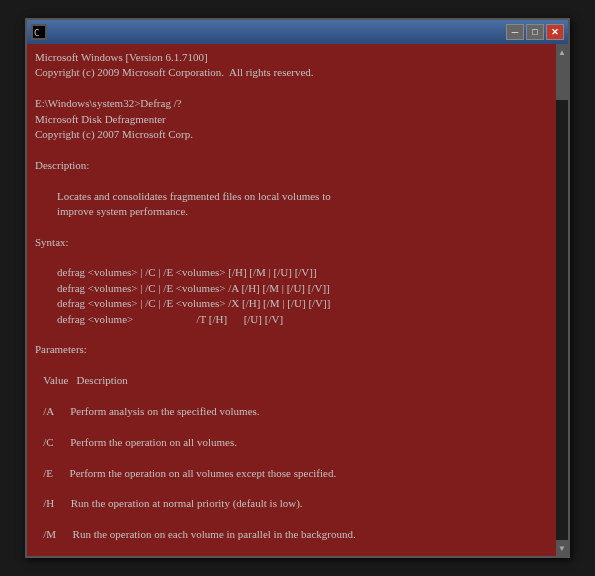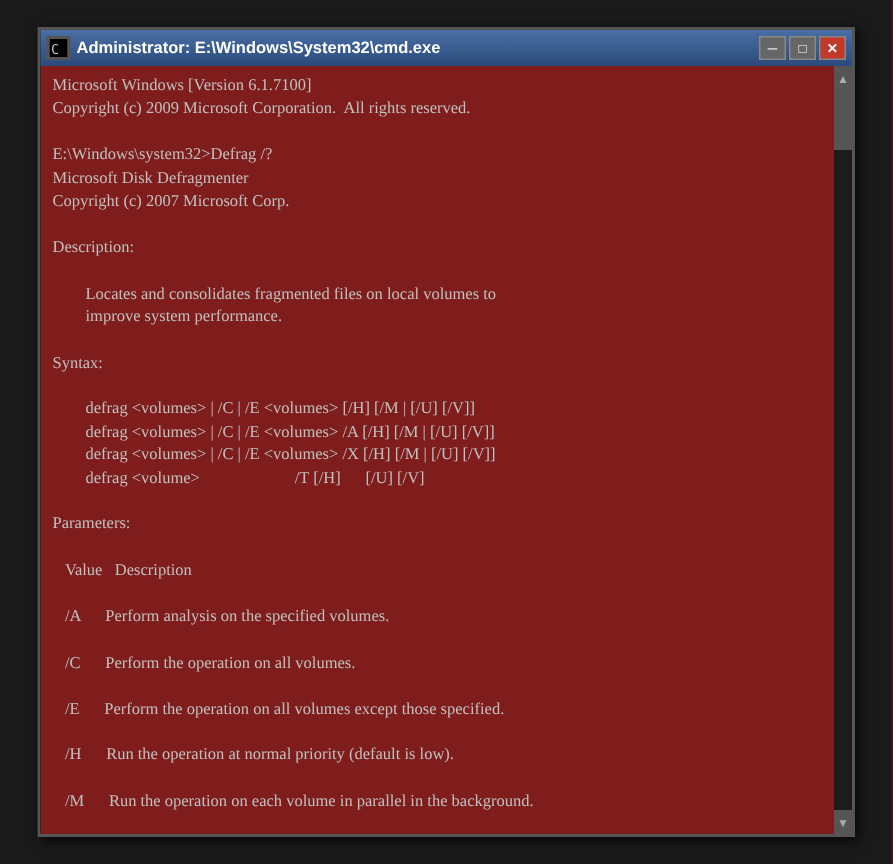--- a/index.html
+++ b/index.html
@@ -103,21 +103,20 @@
 
 <div class="window">
   <div class="title-bar">
     <div class="title-bar-left">
       <div class="title-bar-icon">
         <svg width="12" height="12" viewBox="0 0 12 12">
           <rect width="12" height="12" fill="#000"></rect>
           <text x="1" y="10" font-size="9" fill="#c0c0c0" font-family="monospace">C</text>
         </svg>
       </div>
-      <span class="title-text">Administrator: E:\Windows\System32\cmd.exe</span>
     </div>
     <div class="title-bar-buttons">
       <div class="tb-btn">─</div>
       <div class="tb-btn">□</div>
       <div class="tb-btn close">✕</div>
     </div>
   </div>
   <div style="display:flex; flex:1; overflow:hidden;">
     <div class="console-content">
       <pre>Microsoft Windows [Version 6.1.7100]

